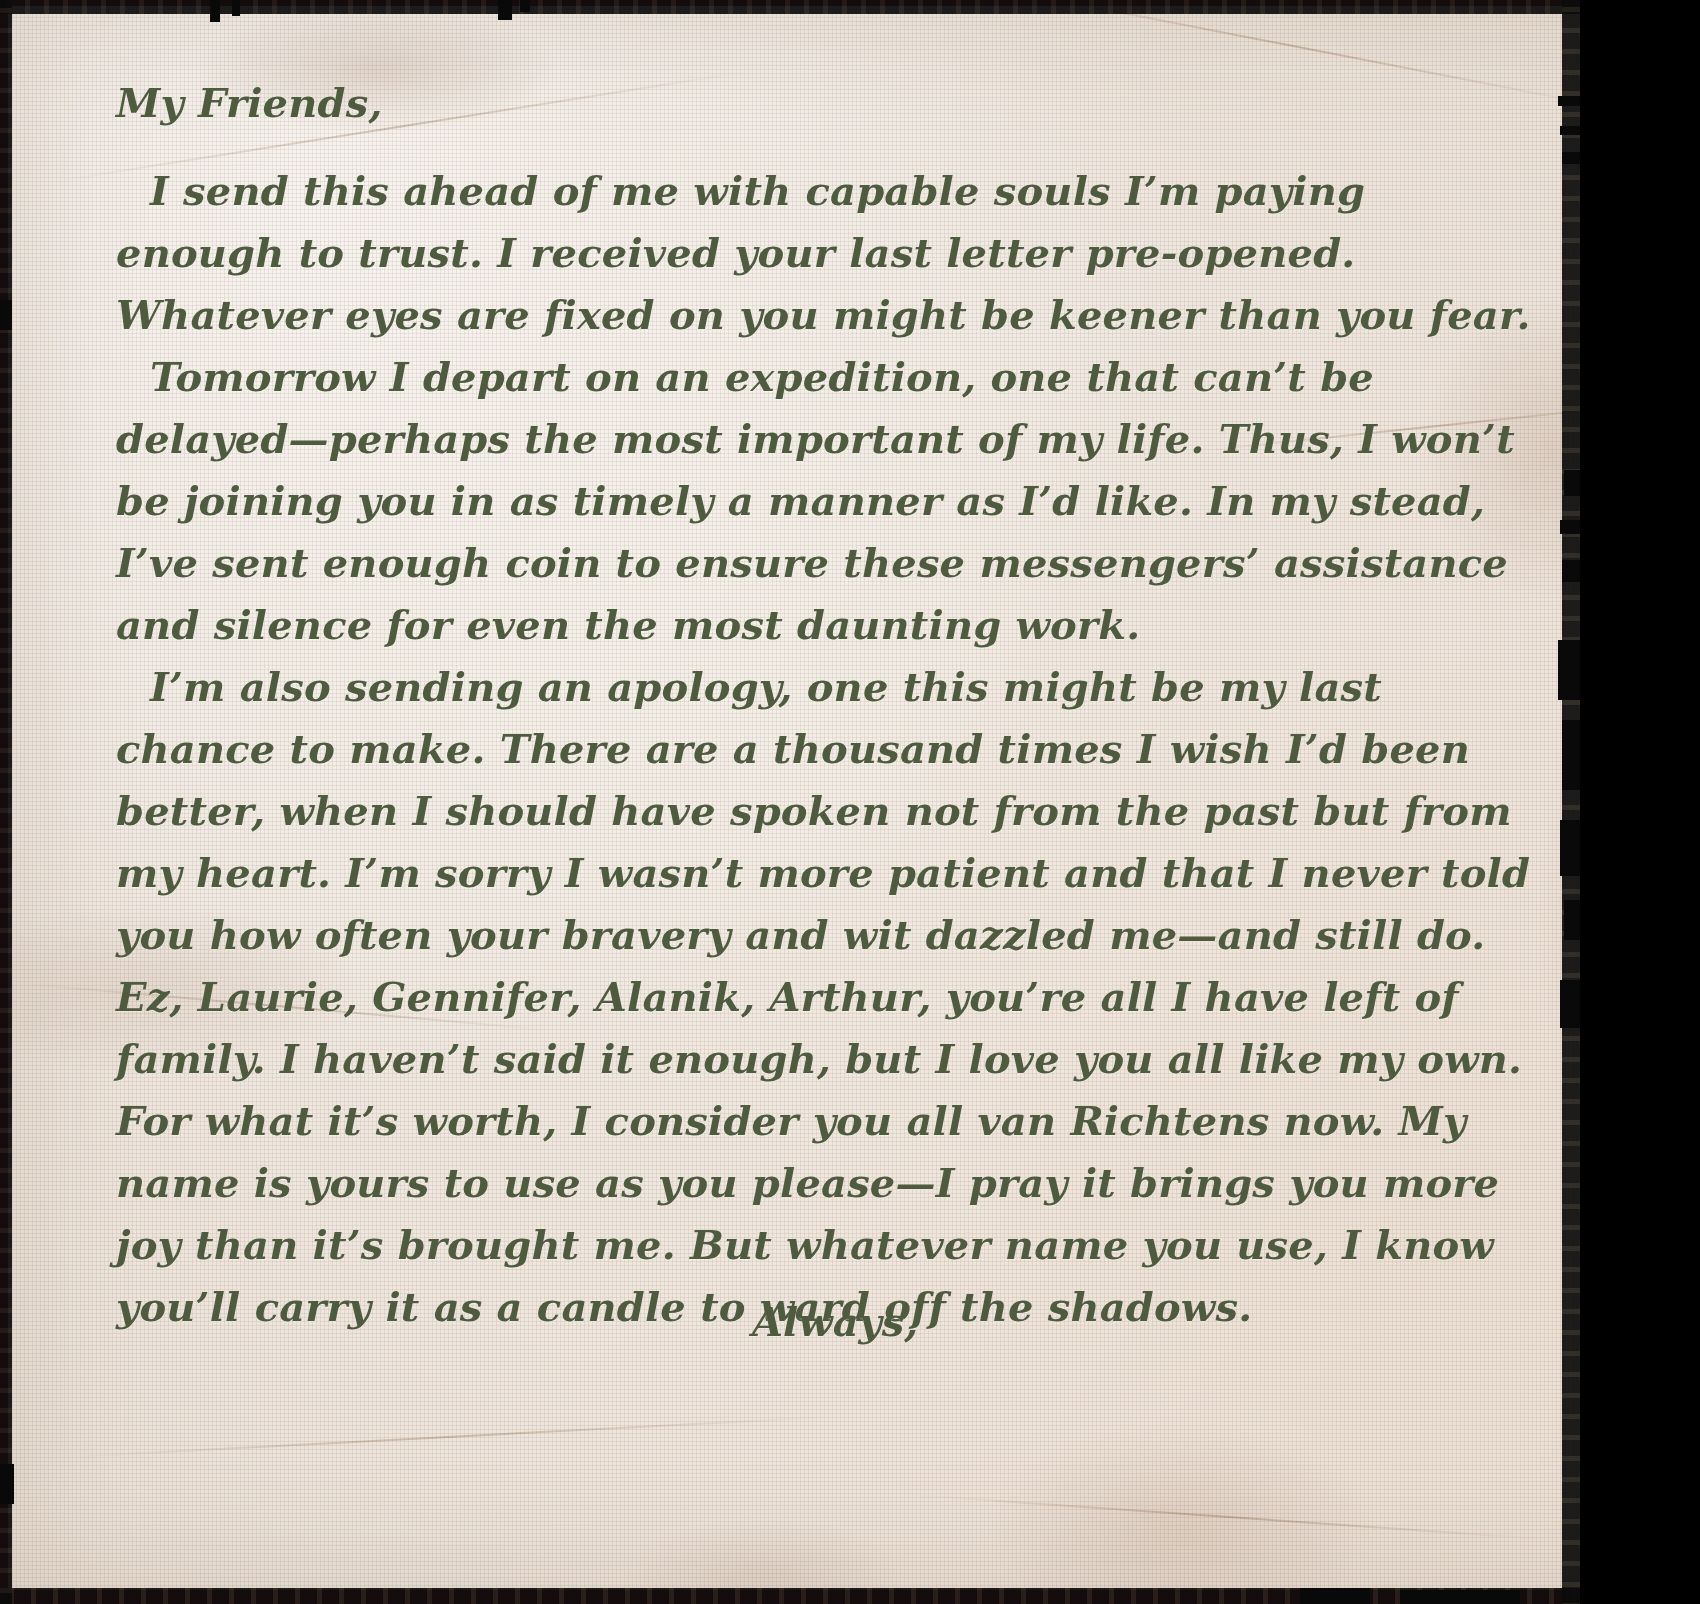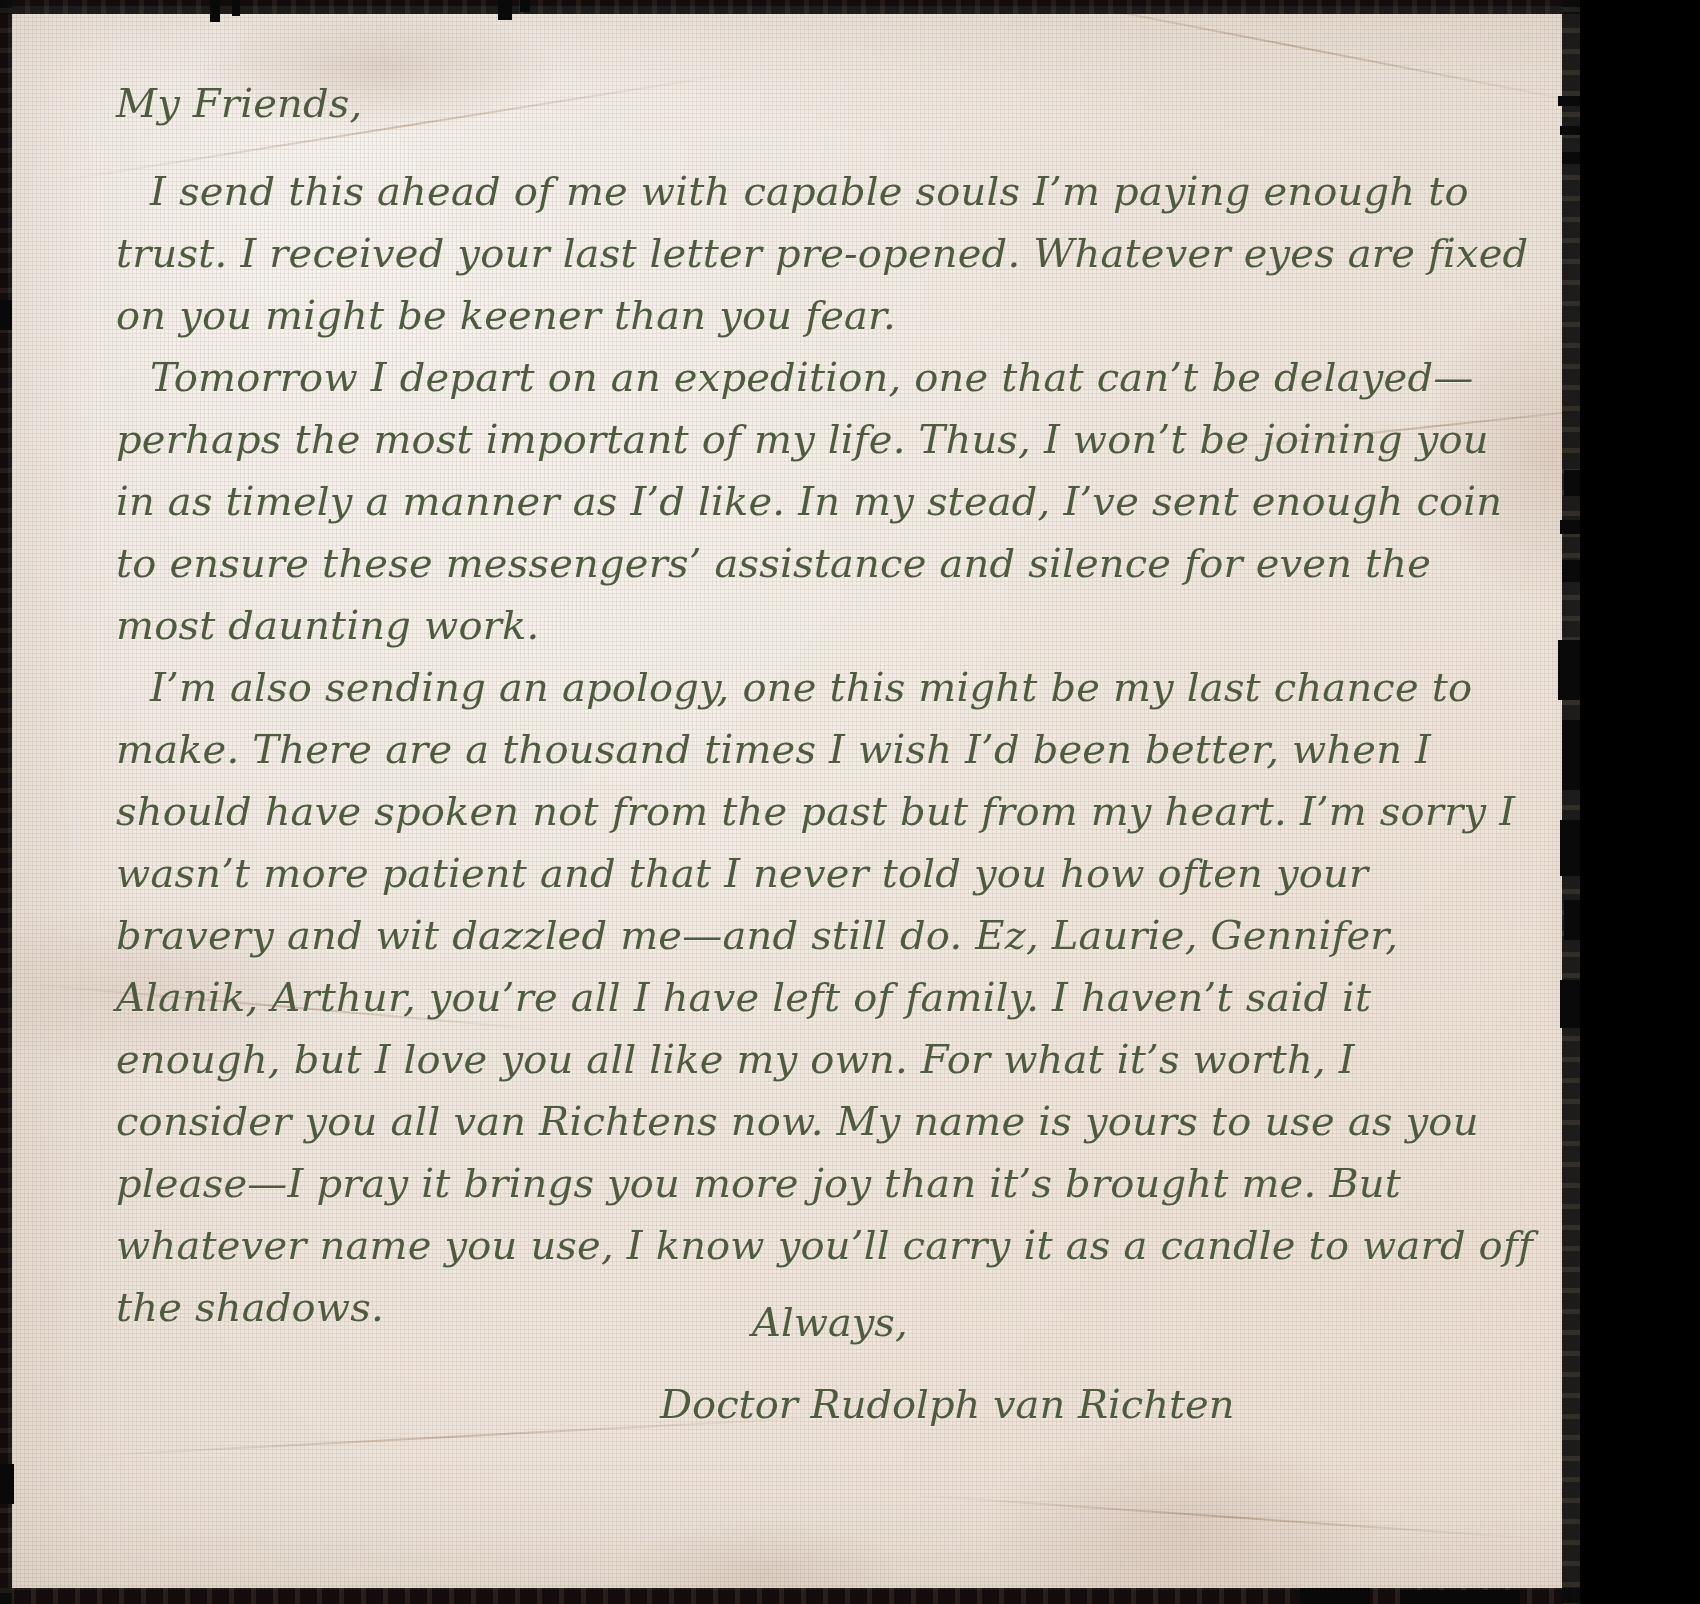--- a/index.html
+++ b/index.html
@@ -7,20 +7,21 @@
     padding: 0;
     background: #000000;
   }
   #page {
     position: relative;
     width: 1580px;
     height: 1604px;
     overflow: hidden;
     background: #7f1d1d;
     font-family: "DejaVu Serif", serif;
+    font-weight: bold;
   }
 
   
   #sheet {
     position: absolute;
     left: 8px;
     top: 6px;
     width: 1676px;
     height: 1584px;
     background:
@@ -132,21 +133,20 @@
 
     <div id="letter">
       <p class="salutation">My Friends,</p>
       <p class="para">I send this ahead of me with capable souls I’m paying enough to trust. I received your last letter pre-opened. Whatever eyes are fixed on you might be keener than you fear.</p>
       <p class="para">Tomorrow I depart on an expedition, one that can’t be delayed—perhaps the most important of my life. Thus, I won’t be joining you in as timely a manner as I’d like. In my stead, I’ve sent enough coin to ensure these messengers’ assistance and silence for even the most daunting work.</p>
       <p class="para">I’m also sending an apology, one this might be my last chance to make. There are a thousand times I wish I’d been better, when I should have spoken not from the past but from my heart. I’m sorry I wasn’t more patient and that I never told you how often your bravery and wit dazzled me—and still do. Ez, Laurie, Gennifer, Alanik, Arthur, you’re all I have left of family. I haven’t said it enough, but I love you all like my own. For what it’s worth, I consider you all van Richtens now. My name is yours to use as you please—I pray it brings you more joy than it’s brought me. But whatever name you use, I know you’ll carry it as a candle to ward off the shadows.</p>
     </div>
 
     <div id="signoff">
       <p class="always">Always,</p>
-      <p class="signature">Doctor Rudolph van Richten</p>
     </div>
   </div>
 
   <div class="edge" id="edge-top"></div>
   <div class="edge" id="edge-bottom"></div>
   <div class="edge" id="edge-left"></div>
   <div class="edge" id="edge-right"></div>
 
   <div class="nick" style="left:210px; top:0; width:10px; height:22px;"></div>
   <div class="nick" style="left:232px; top:0; width:8px;  height:16px;"></div>

